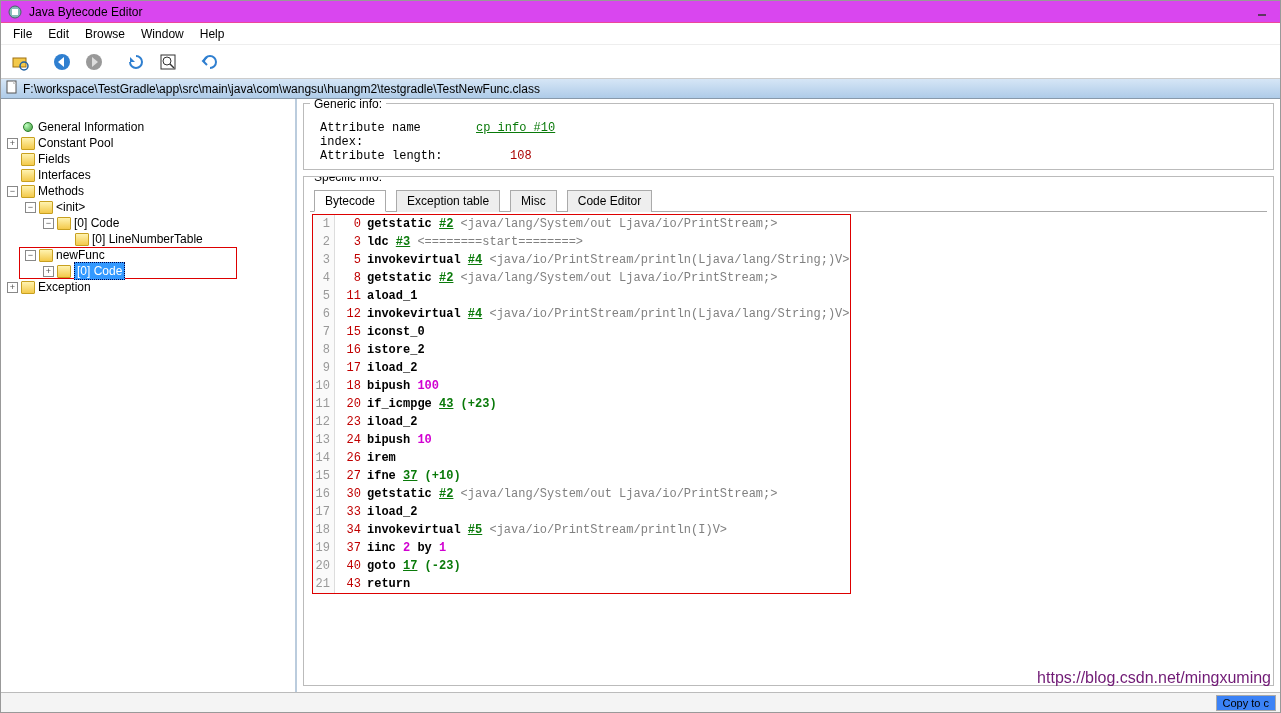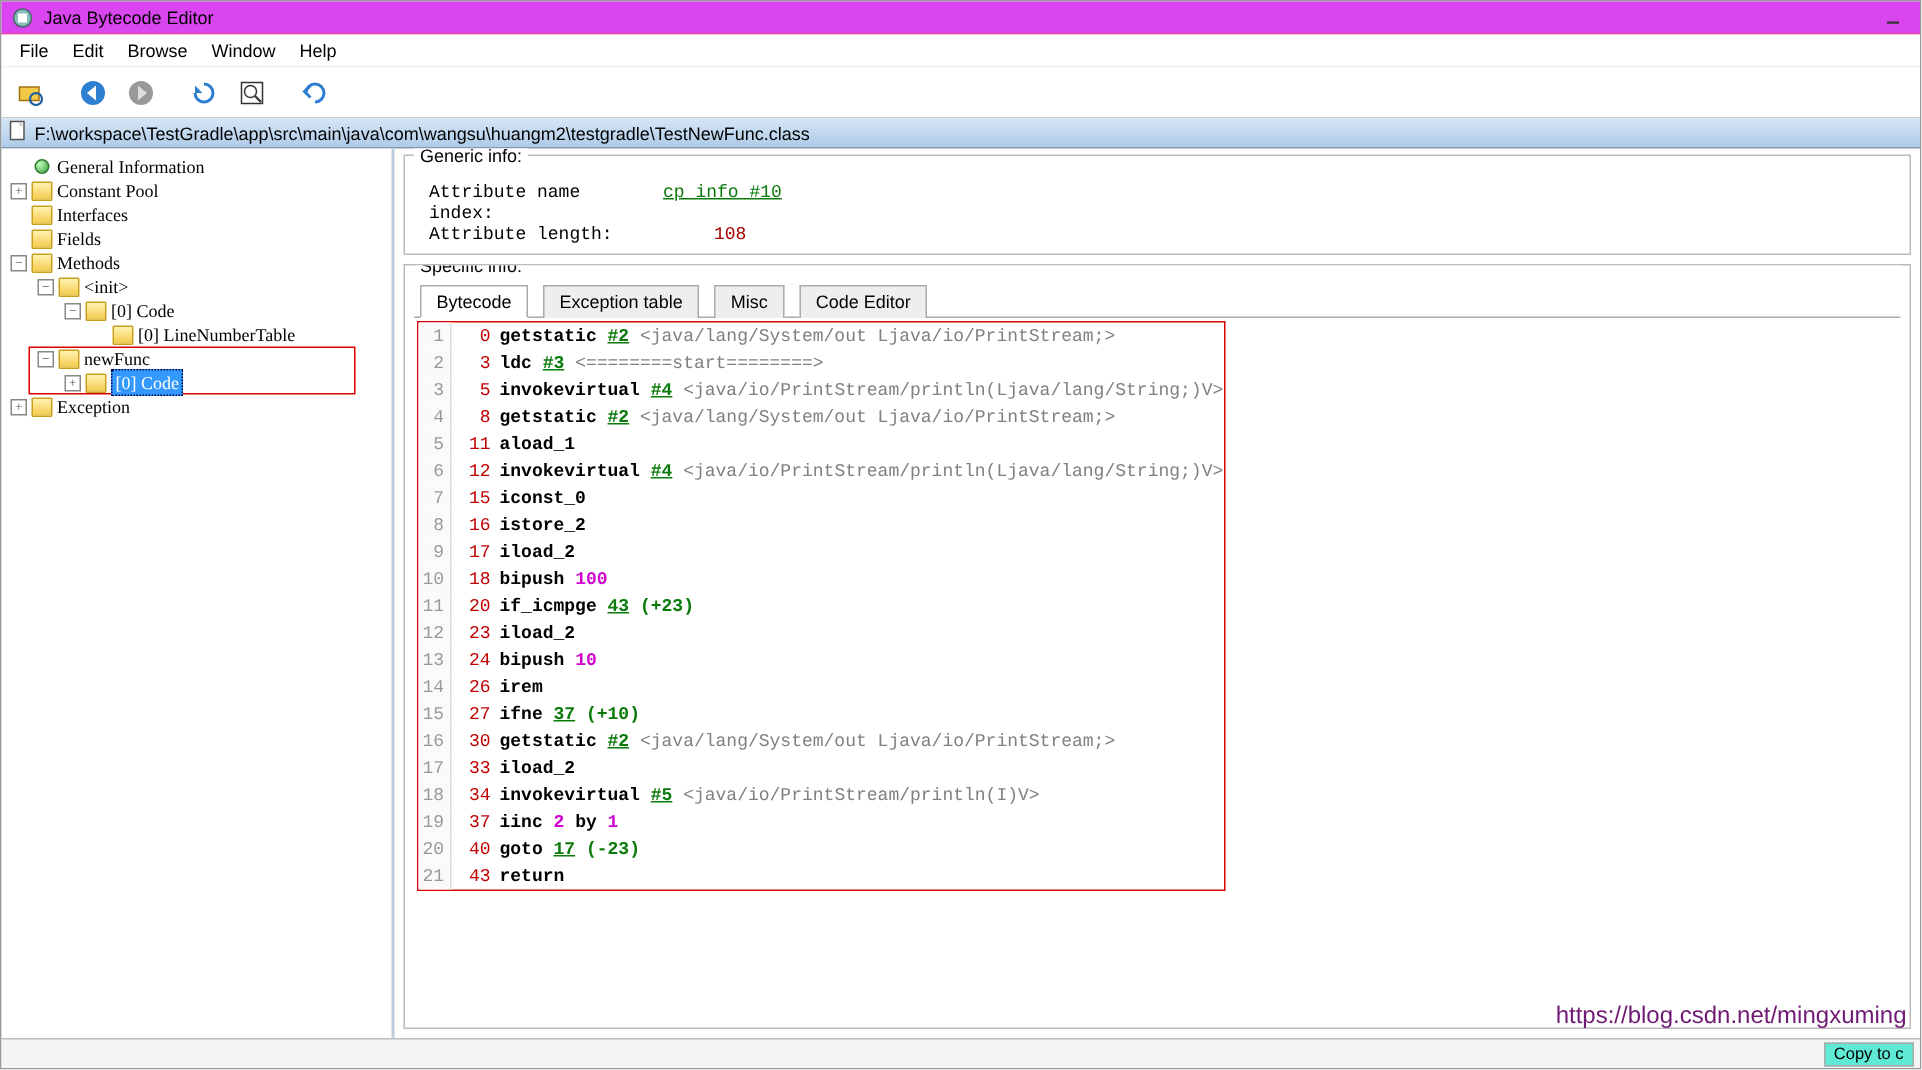--- a/index.html
+++ b/index.html
@@ -10,21 +10,21 @@
 .titlebar .title { flex: 1; font-size: 12px; }
 .titlebar .winbtn { width: 24px; height: 18px; display: flex; align-items: center; justify-content: center; cursor: pointer; }
 .menubar { height: 22px; display: flex; align-items: center; padding: 0 4px; background: #fff; border-bottom: 1px solid #eee; }
 .menubar .menu { padding: 2px 8px; cursor: pointer; }
 .toolbar { height: 34px; display: flex; align-items: center; padding: 0 6px; gap: 6px; background: #fff; border-bottom: 1px solid #ccc; }
 .toolbar .tbtn { width: 26px; height: 26px; display: flex; align-items: center; justify-content: center; border: 1px solid transparent; cursor: pointer; }
 .toolbar .sep { width: 4px; }
 .pathbar { height: 20px; background: linear-gradient(#d6e6f6, #aecbe8); display: flex; align-items: center; padding: 0 4px; border-bottom: 1px solid #89a; color: #000; }
 .pathbar .icon { margin-right: 4px; }
 .content { flex: 1; display: flex; overflow: hidden; }
-.sidebar { width: 262px; border-right: 2px solid #bcd; overflow: auto; background: #fff; padding-top: 4px; font-family: Liberation Serif, serif; }
+.sidebar { width: 296px; border-right: 2px solid #bcd; overflow: auto; background: #fff; padding-top: 20px; }
 .tree { list-style: none; padding-left: 18px; }
 .treeroot { padding-left: 6px; }
 .tree li { white-space: nowrap; line-height: 16px; position: relative; }
 .tree li .row { display: flex; align-items: center; height: 16px; }
 .exp { width: 11px; height: 11px; border: 1px solid #888; background: #fff; display: inline-flex; align-items: center; justify-content: center; font-size: 9px; color: #555; margin-right: 3px; cursor: pointer; line-height: 1; }
 .noexp { width: 11px; height: 11px; display: inline-block; margin-right: 3px; }
 .ticon { width: 14px; height: 13px; display: inline-block; margin-right: 3px; }
 .folder { background: linear-gradient(#fff3b0, #f3c94a); border: 1px solid #c8a020; border-radius: 1px; }
 .dot-green { width: 10px; height: 10px; border-radius: 50%; background: radial-gradient(circle at 30% 30%, #bfffbf, #3a9a3a); border: 1px solid #2a7a2a; margin: 1px 5px 1px 2px; }
 .sel { background: #3399ff; color: #fff; padding: 0 2px; border: 1px dotted #004; }
@@ -44,21 +44,21 @@
 .codeline { display: flex; }
 .gutter { width: 22px; text-align: right; color: #999; border-right: 1px solid #ddd; padding-right: 4px; background: #fafafa; user-select: none; }
 .lineinner { padding-left: 4px; display: flex; }
 .offset { color: #c00000; width: 22px; text-align: right; display: inline-block; margin-right: 6px; }
 .op { color: #000; font-weight: bold; }
 .ref { color: #0a7a0a; text-decoration: underline; font-weight: bold; }
 .num { color: #d100d1; font-weight: bold; }
 .kw { color: #0a7a0a; font-weight: bold; }
 .desc { color: #808080; }
 .statusbar { height: 20px; border-top: 1px solid #bbb; display: flex; justify-content: flex-end; align-items: center; padding: 0 4px; background: #f4f4f4; }
-.statusbtn { border: 1px solid #aaa; background: #5eead4; padding: 1px 6px; font-size: 11px; cursor: pointer; }
+.statusbtn { border: 1px solid #aaa; background: #3b82f6; padding: 1px 6px; font-size: 11px; cursor: pointer; }
 .watermark { position: absolute; right: 10px; bottom: 26px; color: #701a75; font-size: 16px; font-family: sans-serif; pointer-events: none; }
 </style>
 </head>
 <body>
 
 <div class="window">
 
   <div class="titlebar">
     <span class="icon">
       <svg width="16" height="16" viewBox="0 0 16 16">
@@ -148,28 +148,28 @@
             <div class="row">
               <span class="exp">+</span>
               <span class="ticon folder"></span>
               <span>Constant Pool</span>
             </div>
           </li>
         <li>
             <div class="row">
               <span class="noexp"></span>
               <span class="ticon folder"></span>
+              <span>Fields</span>
+            </div>
+          </li>
+        <li>
+            <div class="row">
+              <span class="noexp"></span>
+              <span class="ticon folder"></span>
               <span>Interfaces</span>
-            </div>
-          </li>
-        <li>
-            <div class="row">
-              <span class="noexp"></span>
-              <span class="ticon folder"></span>
-              <span>Fields</span>
             </div>
           </li>
         <li>
             <div class="row">
               <span class="exp">−</span>
               <span class="ticon folder"></span>
               <span>Methods</span>
             </div>
           <ul class="tree">
             <li>

